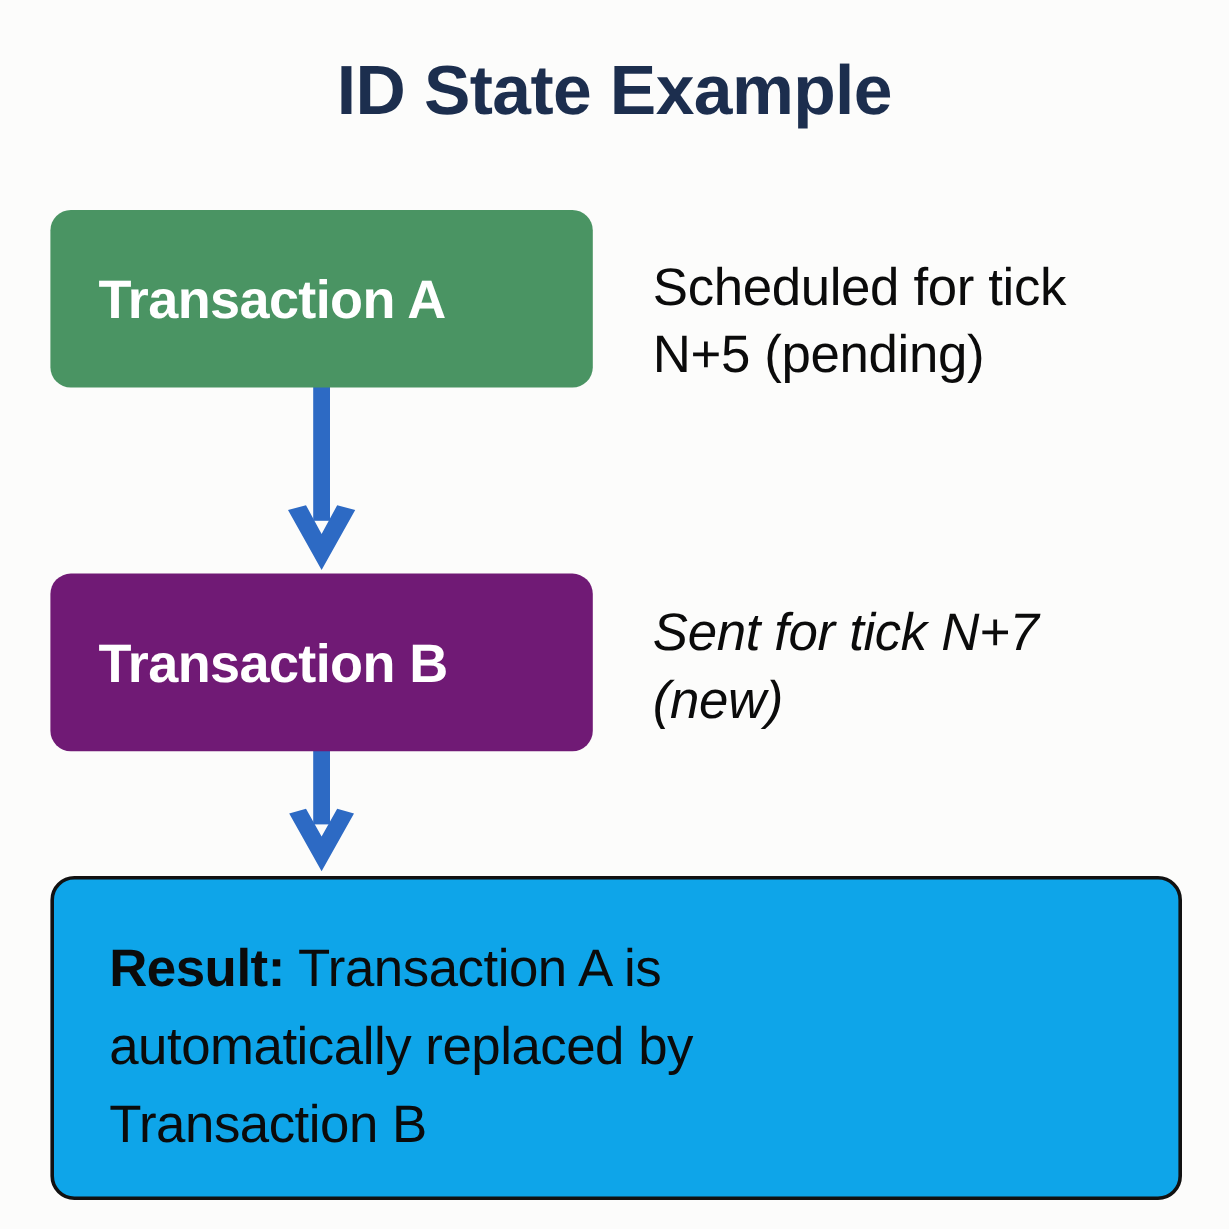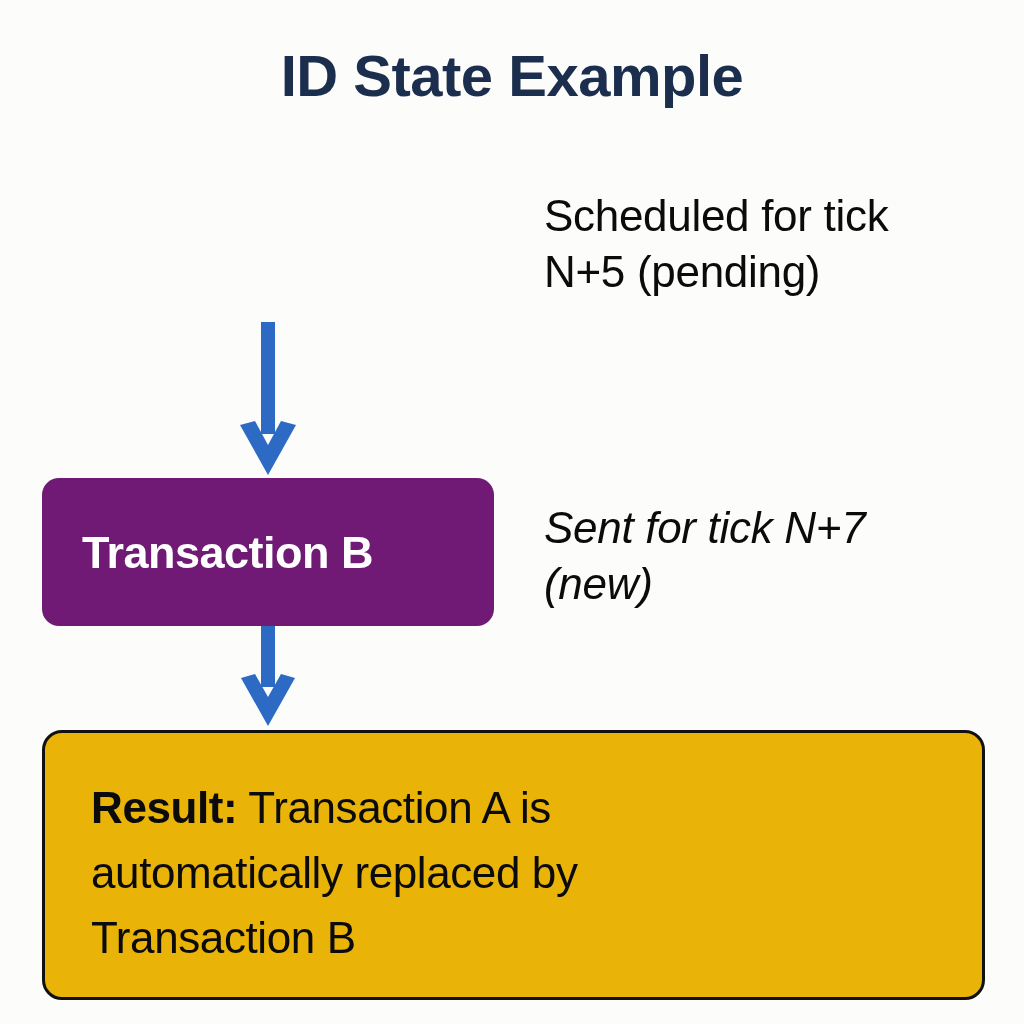--- a/index.html
+++ b/index.html
@@ -74,39 +74,39 @@
   .side-note {
     position: absolute;
     font-size: 44px;
     color: #0b0b0b;
     line-height: 1.28;
     letter-spacing: -0.3px;
   }
 
   #note-transaction-a {
     left: 544px;
-    top: 188px;
+    top: 212px;
     width: 420px;
   }
 
   #note-transaction-b {
     left: 544px;
     top: 500px;
     width: 440px;
     font-style: italic;
   }
 
   
   #result-box {
     position: absolute;
     left: 42px;
     top: 730px;
     width: 943px;
     height: 270px;
-    background: #eab308;
+    background: #0ea5e9;
     border: 3px solid #111111;
     border-radius: 20px;
   }
 
   #result-text {
     position: absolute;
     left: 46px;
     top: 42px;
     width: 640px;
     font-size: 44px;
@@ -140,20 +140,23 @@
     <g>
       <rect x="261" y="322" width="14" height="112" fill="#2d6ac4"></rect>
       <path d="M 240 425 L 268 475 L 296 425 L 281 421 L 268 445 L 255 421 Z" fill="#2d6ac4"></path>
     </g>
     <g>
       <rect x="261" y="625" width="14" height="62" fill="#2d6ac4"></rect>
       <path d="M 241 678 L 268 726 L 295 678 L 281 674 L 268 697 L 255 674 Z" fill="#2d6ac4"></path>
     </g>
   </svg>
 
+  <div id="node-transaction-a" class="node-box">
+    <span class="node-label">Transaction A</span>
+  </div>
 
   <div id="note-transaction-a" class="side-note">Scheduled for tick N+5 (pending)</div>
 
   <div id="node-transaction-b" class="node-box">
     <span class="node-label">Transaction B</span>
   </div>
 
   <div id="note-transaction-b" class="side-note">Sent for tick N+7 (new)</div>
 
   <div id="result-box">

